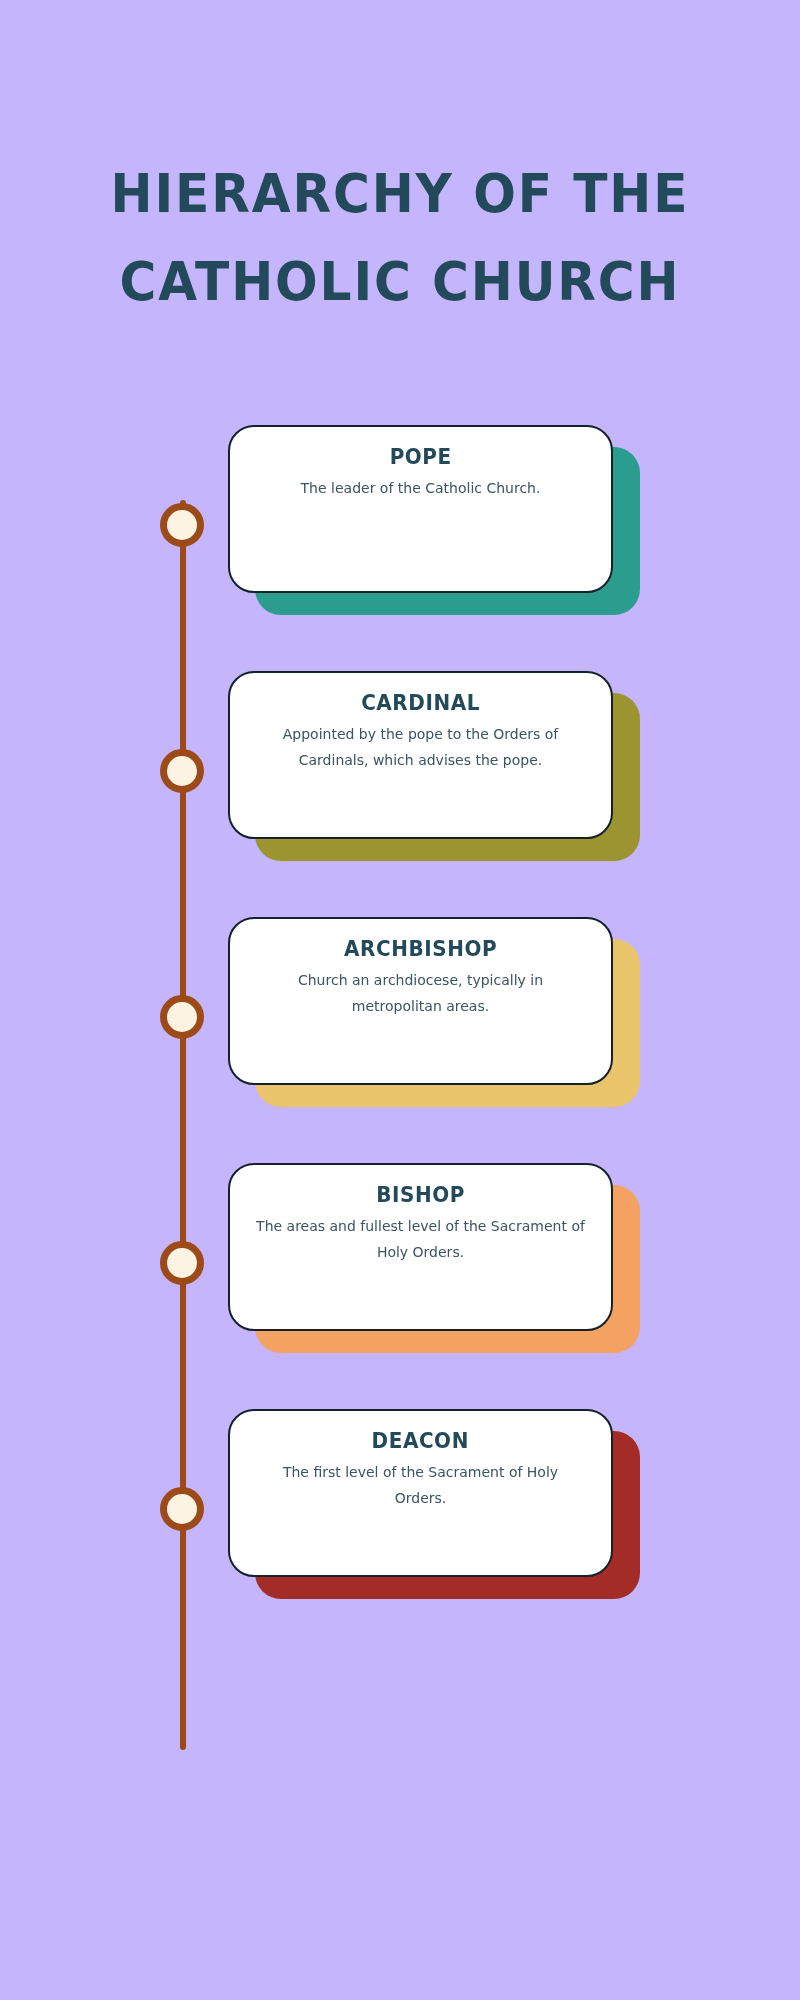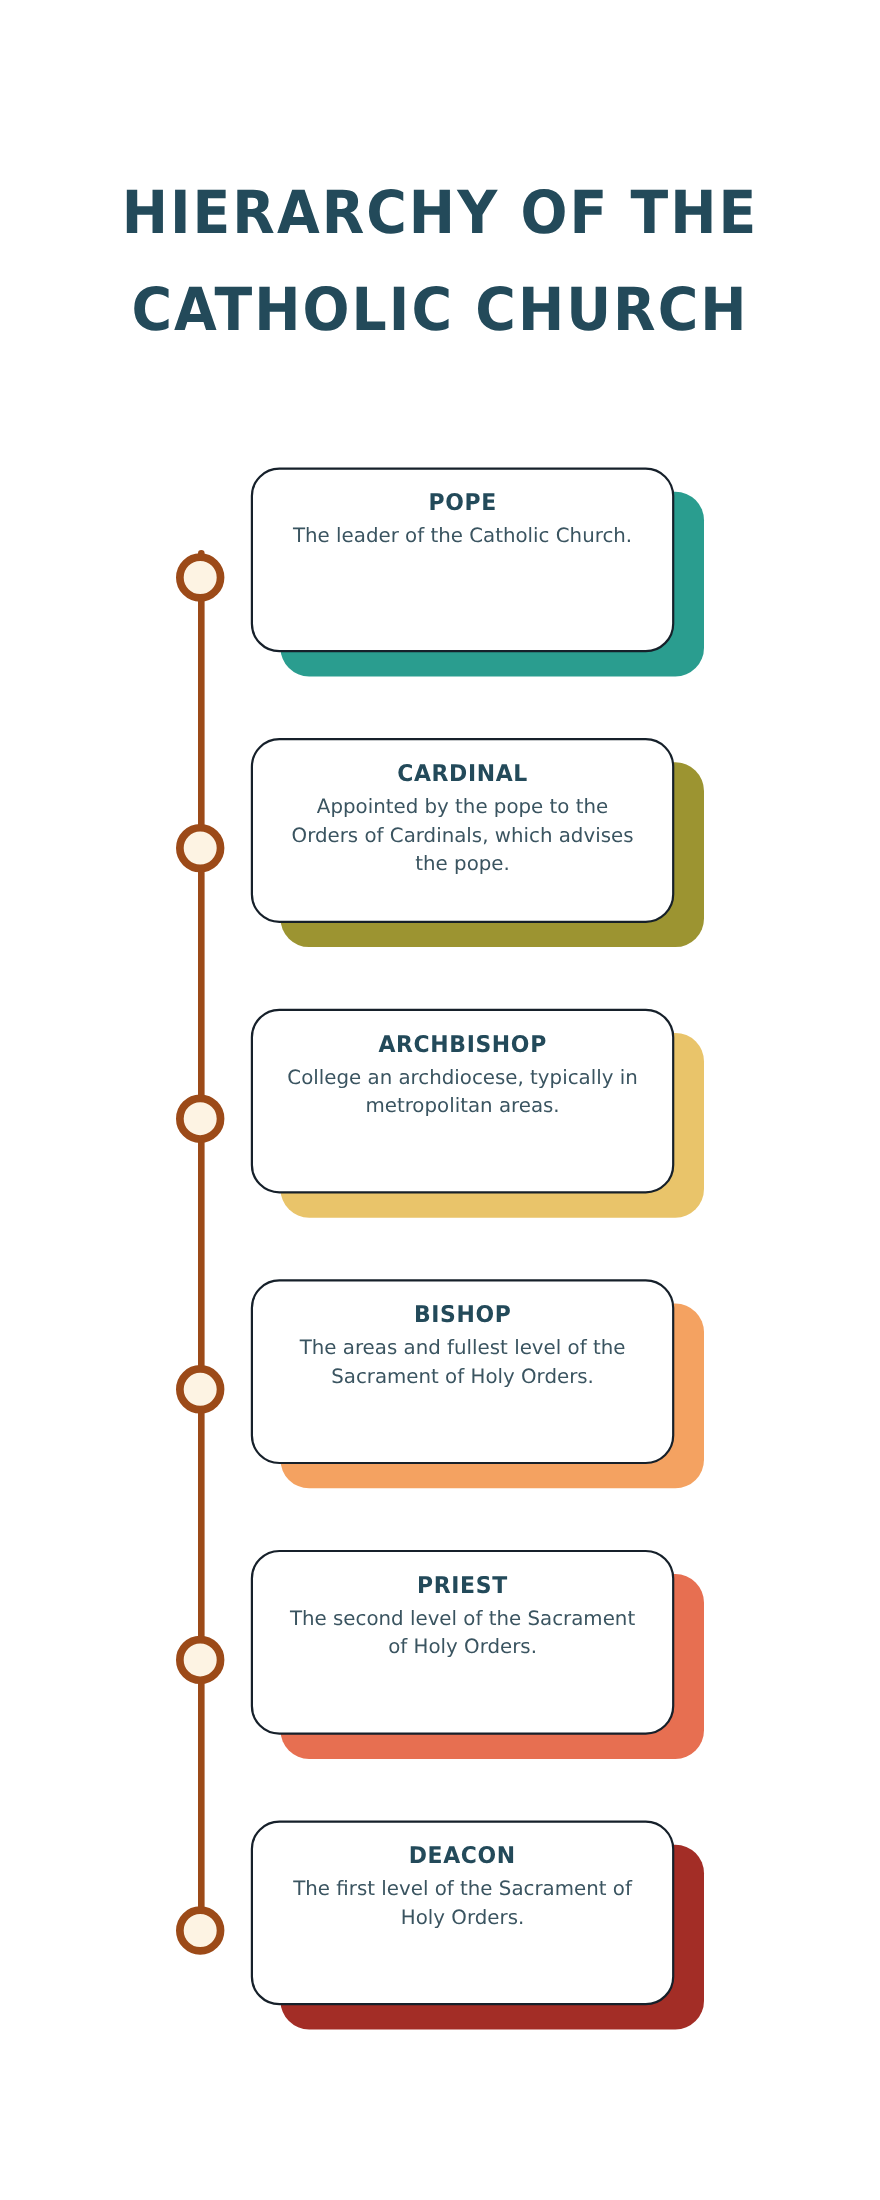--- a/index.html
+++ b/index.html
@@ -10,21 +10,21 @@
     background: #FDF3E3;
     font-family: "DejaVu Sans", sans-serif;
     overflow: hidden;
     position: relative;
   }
 
   .page {
     position: relative;
     width: 800px;
     height: 2000px;
-    background: #ffffff;
+    background: #c4b5fd;
     text-decoration: underline;
   }
 
   
   .title-block {
     position: absolute;
     top: 150px;
     left: 0;
     width: 800px;
     text-align: center;
@@ -119,21 +119,21 @@
     color: #234A5A;
     text-transform: uppercase;
     text-align: center;
     line-height: 26px;
     transform: scaleX(0.95);
   }
 
   .card-desc {
     margin-top: 5px;
     font-family: "DejaVu Sans", sans-serif;
-    font-size: 18px;
+    font-size: 14px;
     line-height: 26px;
     color: #3A5460;
     text-align: center;
     max-width: 340px;
   }
 </style>
 </head>
 <body>
 
 <div class="page">
@@ -165,47 +165,37 @@
             <div class="card-desc">Appointed by the pope to the Orders of Cardinals, which advises the pope.</div>
           </div>
         </div>
       </div>
       <div class="item">
         <div class="marker"></div>
         <div class="card-wrap">
           <div class="card-shadow" style="background: rgb(233, 196, 106);"></div>
           <div class="card">
             <div class="card-title">ARCHBISHOP</div>
-            <div class="card-desc">College an archdiocese, typically in metropolitan areas.</div>
+            <div class="card-desc">Church an archdiocese, typically in metropolitan areas.</div>
           </div>
         </div>
       </div>
       <div class="item">
         <div class="marker"></div>
         <div class="card-wrap">
           <div class="card-shadow" style="background: rgb(244, 162, 97);"></div>
           <div class="card">
             <div class="card-title">BISHOP</div>
             <div class="card-desc">The areas and fullest level of the Sacrament of Holy Orders.</div>
           </div>
         </div>
       </div>
       <div class="item">
         <div class="marker"></div>
         <div class="card-wrap">
-          <div class="card-shadow" style="background: rgb(231, 111, 81);"></div>
-          <div class="card">
-            <div class="card-title">PRIEST</div>
-            <div class="card-desc">The second level of the Sacrament of Holy Orders.</div>
-          </div>
-        </div>
-      </div>
-      <div class="item">
-        <div class="marker"></div>
-        <div class="card-wrap">
           <div class="card-shadow" style="background: rgb(163, 45, 38);"></div>
           <div class="card">
             <div class="card-title">DEACON</div>
             <div class="card-desc">The first level of the Sacrament of Holy Orders.</div>
           </div>
         </div>
       </div>
     </div>
 
 </div>

